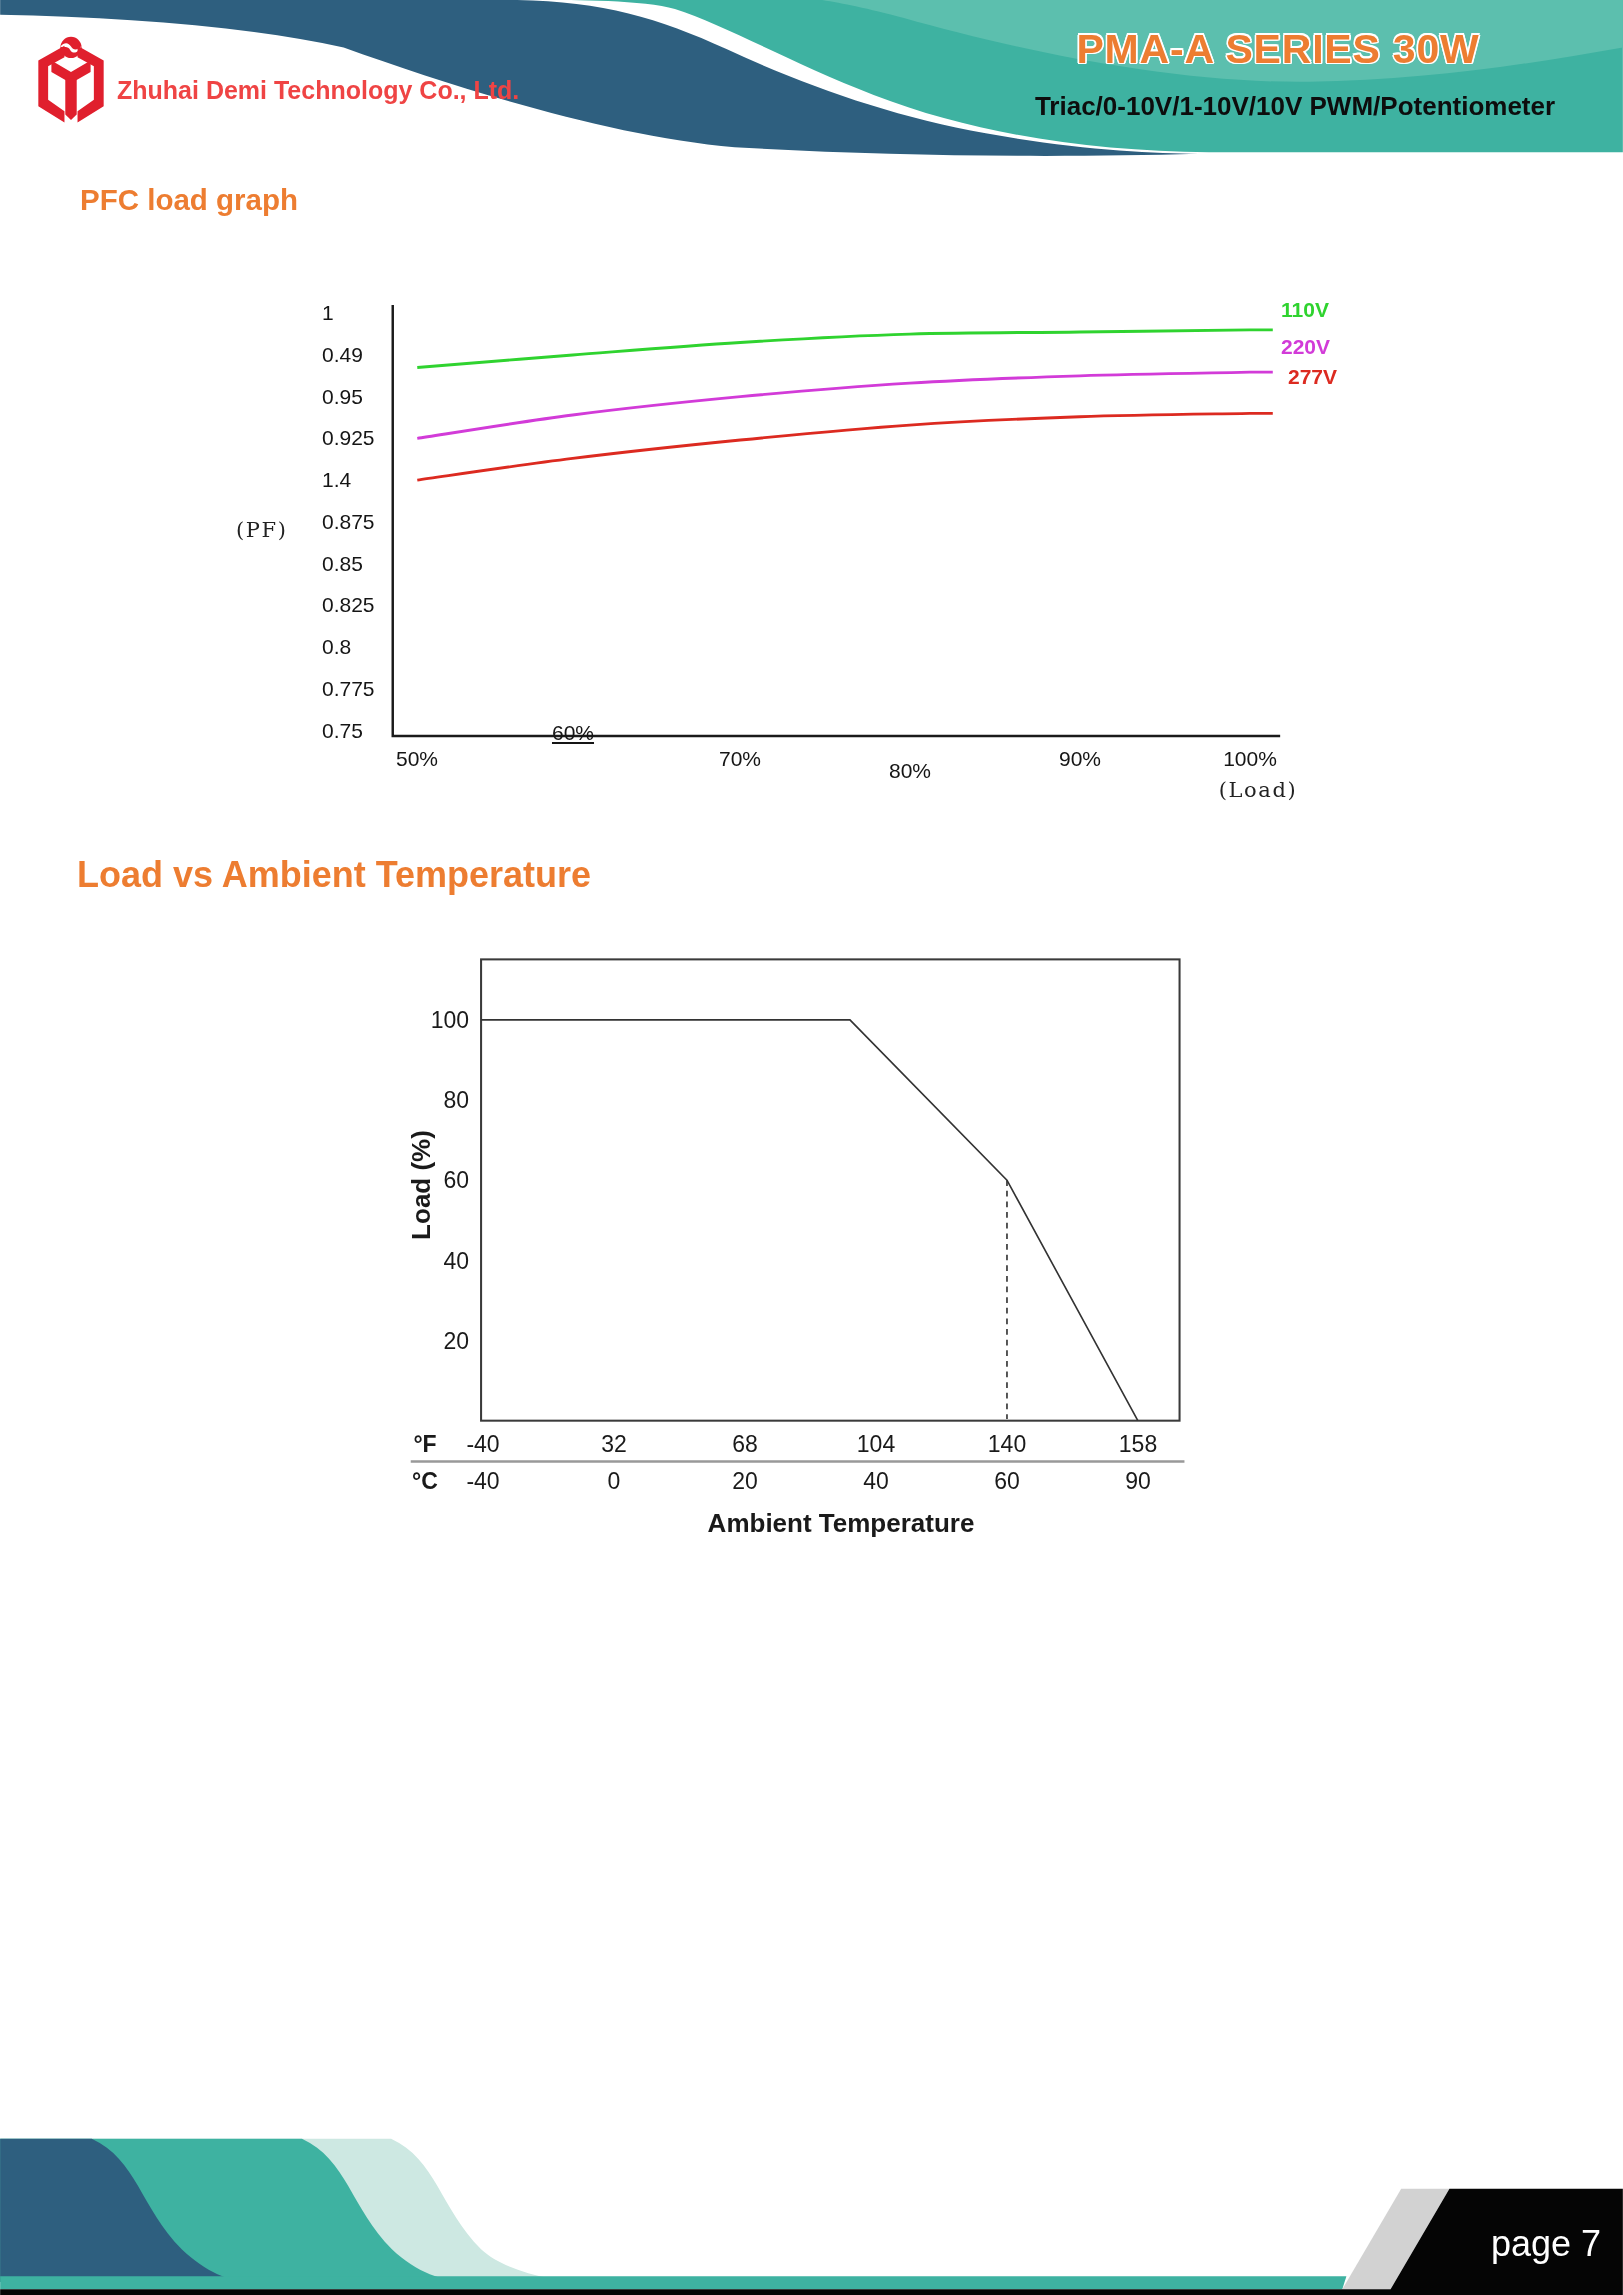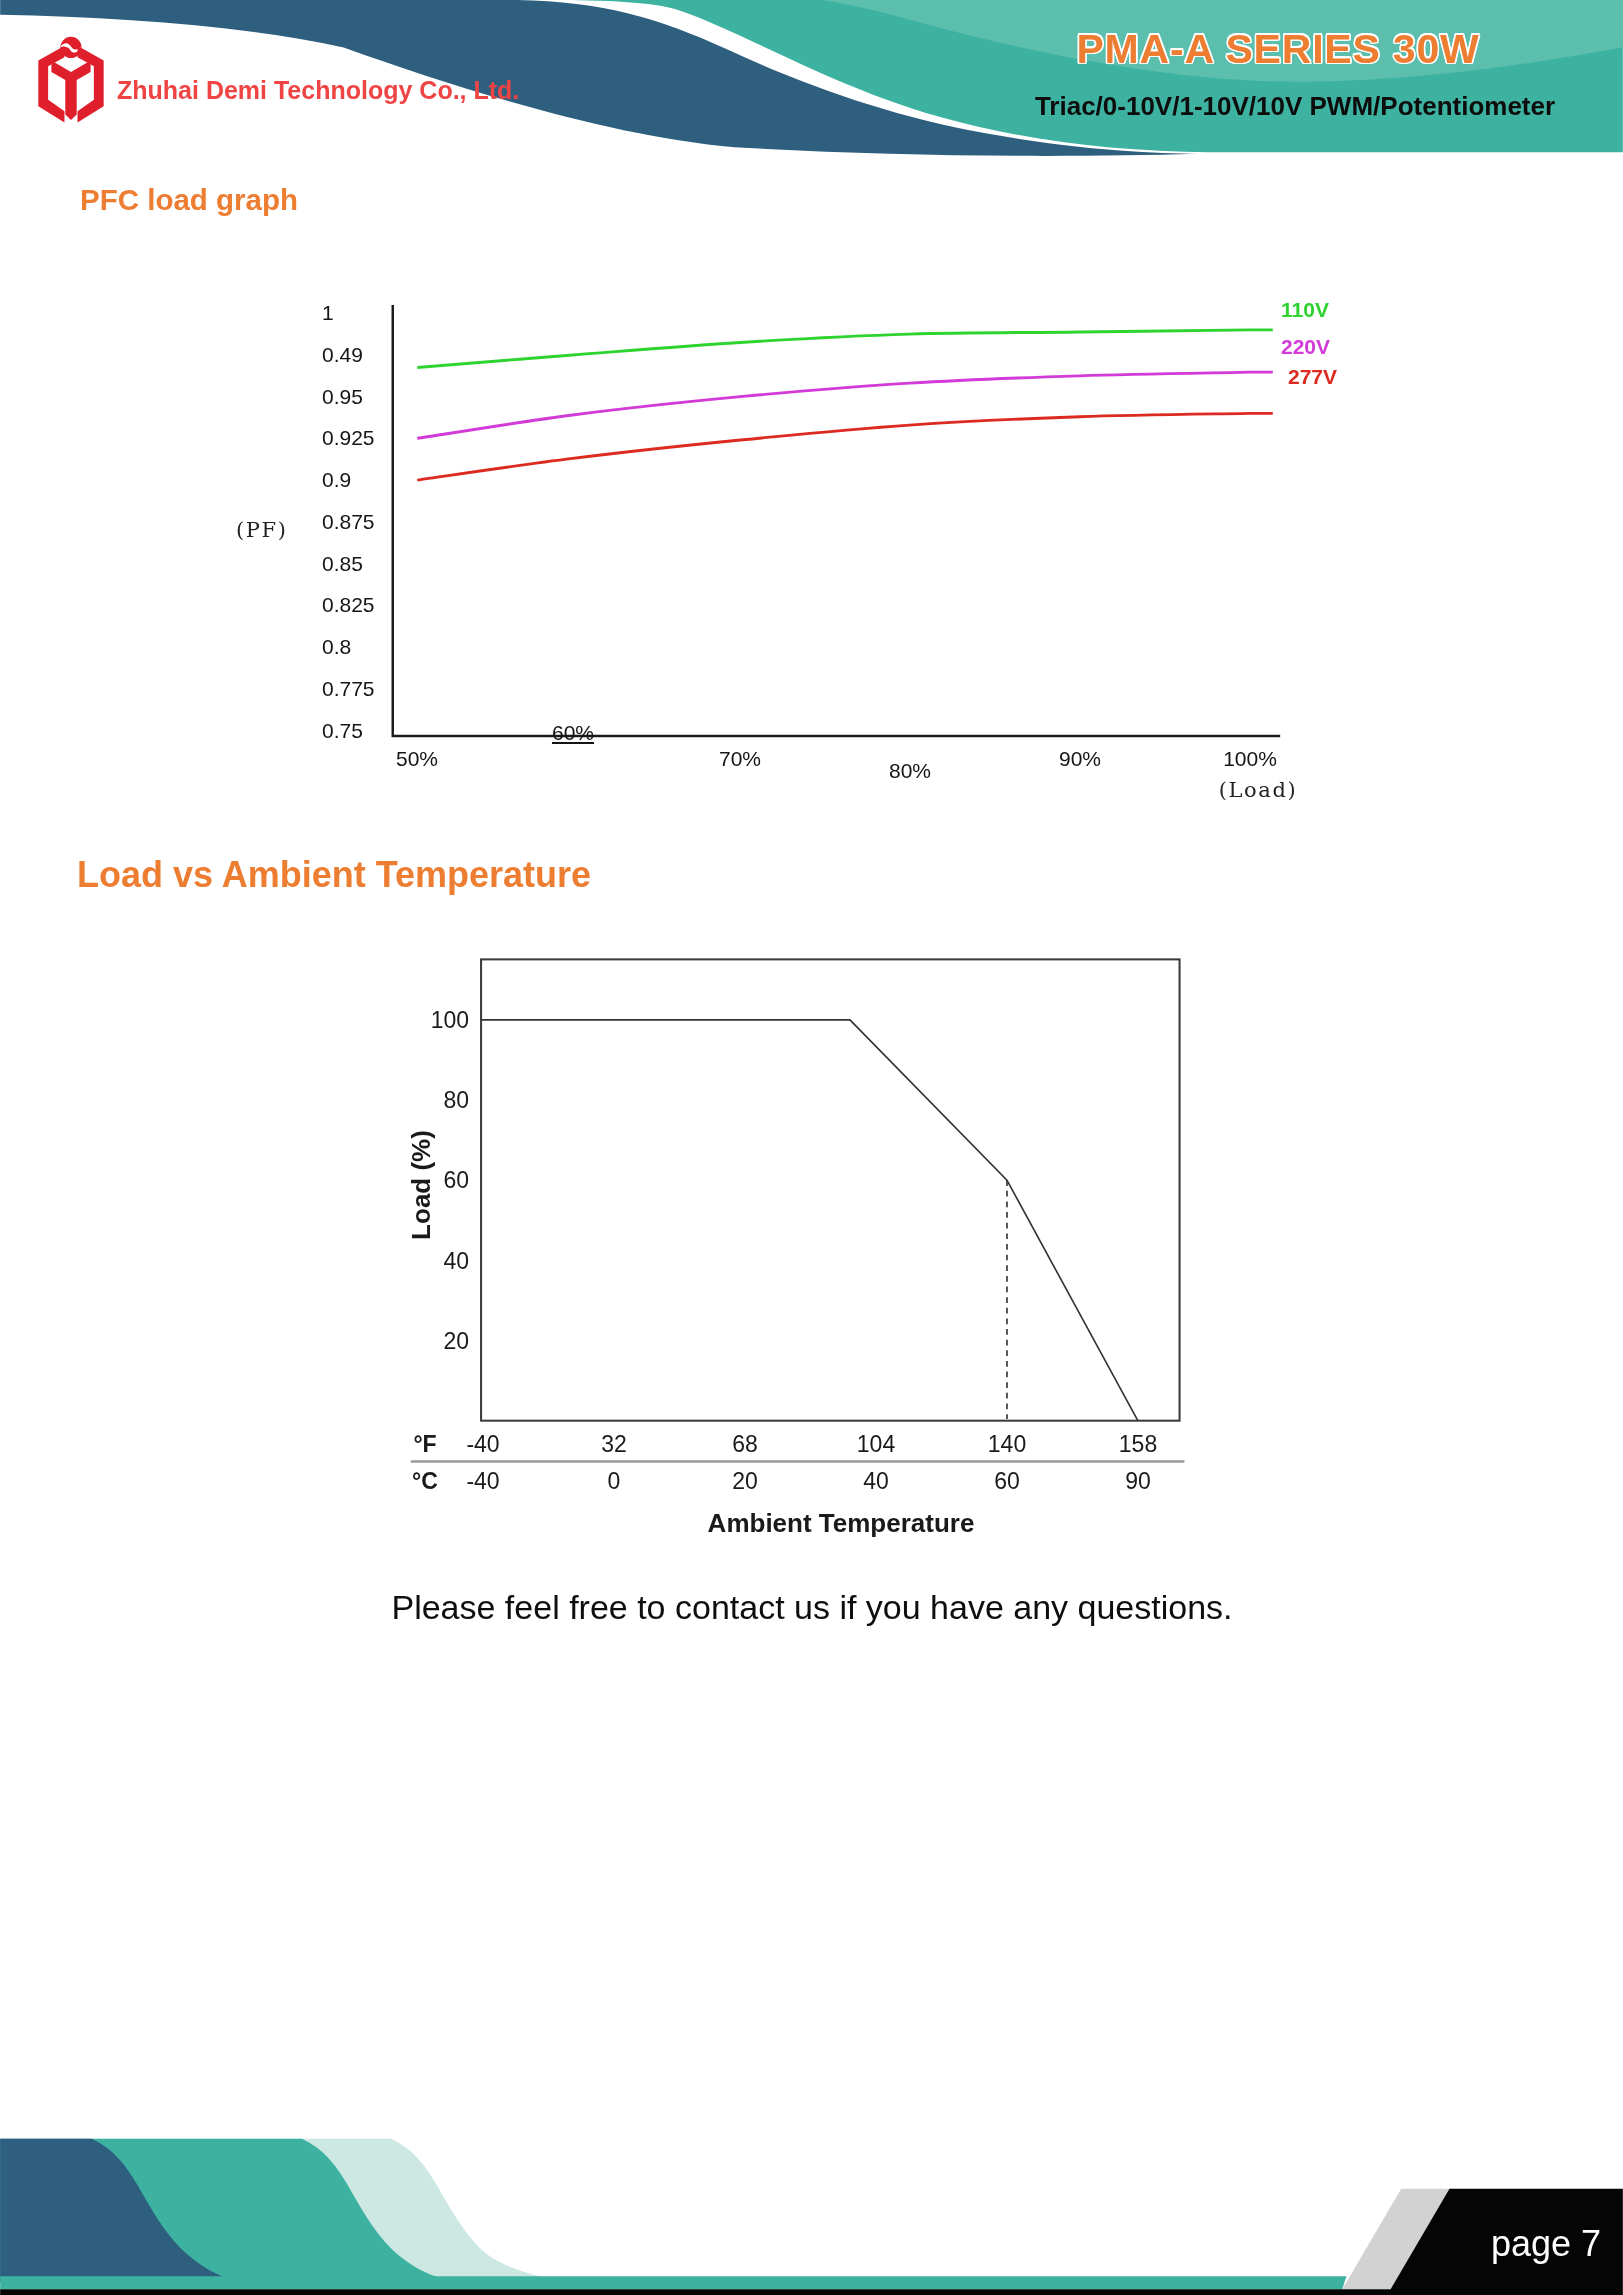--- a/index.html
+++ b/index.html
@@ -87,29 +87,28 @@
     <g id="derate-lines">
         <path d="M588,1247.0 L591.0,1247.0 L1039.0,1247.0 L1231.0,1443.0 L1391.0,1737.0" fill="none" stroke="#333" stroke-width="2"></path>
         <line x1="1231" x2="1231" y1="1443" y2="1735" stroke="#333" stroke-width="2" stroke-dasharray="7 6"></line>
       </g>
   </svg>
   <div class="abs rot-label">Load (%)</div>
   <div class="abs ctr tick2" style="left:425px;top:1444px;font-weight:bold;">°F</div>
   <div class="abs ctr tick2" style="left:425px;top:1481px;font-weight:bold;">°C</div>
   <div class="abs ctr ambient-label">Ambient Temperature</div>
 
-  <div class="abs ctr contact-note">Please feel free to contact us if you have any questions.</div>
   <div class="abs ctr page-label">page 7</div>
 
   <div id="labels-layer" class="abs" style="left:0;top:0;width:100%;height:100%;">
       <span class="abs tick" style="left: 322px; top: 313px; transform: translateY(-50%);">1</span>
       <span class="abs tick" style="left: 322px; top: 355px; transform: translateY(-50%);">0.49</span>
       <span class="abs tick" style="left: 322px; top: 397px; transform: translateY(-50%);">0.95</span>
       <span class="abs tick" style="left: 322px; top: 438px; transform: translateY(-50%);">0.925</span>
-      <span class="abs tick" style="left: 322px; top: 480px; transform: translateY(-50%);">0.9</span>
+      <span class="abs tick" style="left: 322px; top: 480px; transform: translateY(-50%);">1.4</span>
       <span class="abs tick" style="left: 322px; top: 522px; transform: translateY(-50%);">0.875</span>
       <span class="abs tick" style="left: 322px; top: 564px; transform: translateY(-50%);">0.85</span>
       <span class="abs tick" style="left: 322px; top: 605px; transform: translateY(-50%);">0.825</span>
       <span class="abs tick" style="left: 322px; top: 647px; transform: translateY(-50%);">0.8</span>
       <span class="abs tick" style="left: 322px; top: 689px; transform: translateY(-50%);">0.775</span>
       <span class="abs tick" style="left: 322px; top: 731px; transform: translateY(-50%);">0.75</span>
       <span class="abs tick" style="left: 417px; top: 759px; transform: translate(-50%, -50%);">50%</span>
       <span class="abs tick" style="left: 573px; top: 733px; transform: translate(-50%, -50%); text-decoration: underline;">60%</span>
       <span class="abs tick" style="left: 740px; top: 759px; transform: translate(-50%, -50%);">70%</span>
       <span class="abs tick" style="left: 910px; top: 759px; transform: translate(-50%, -50%); margin-top: 12px;">80%</span>

